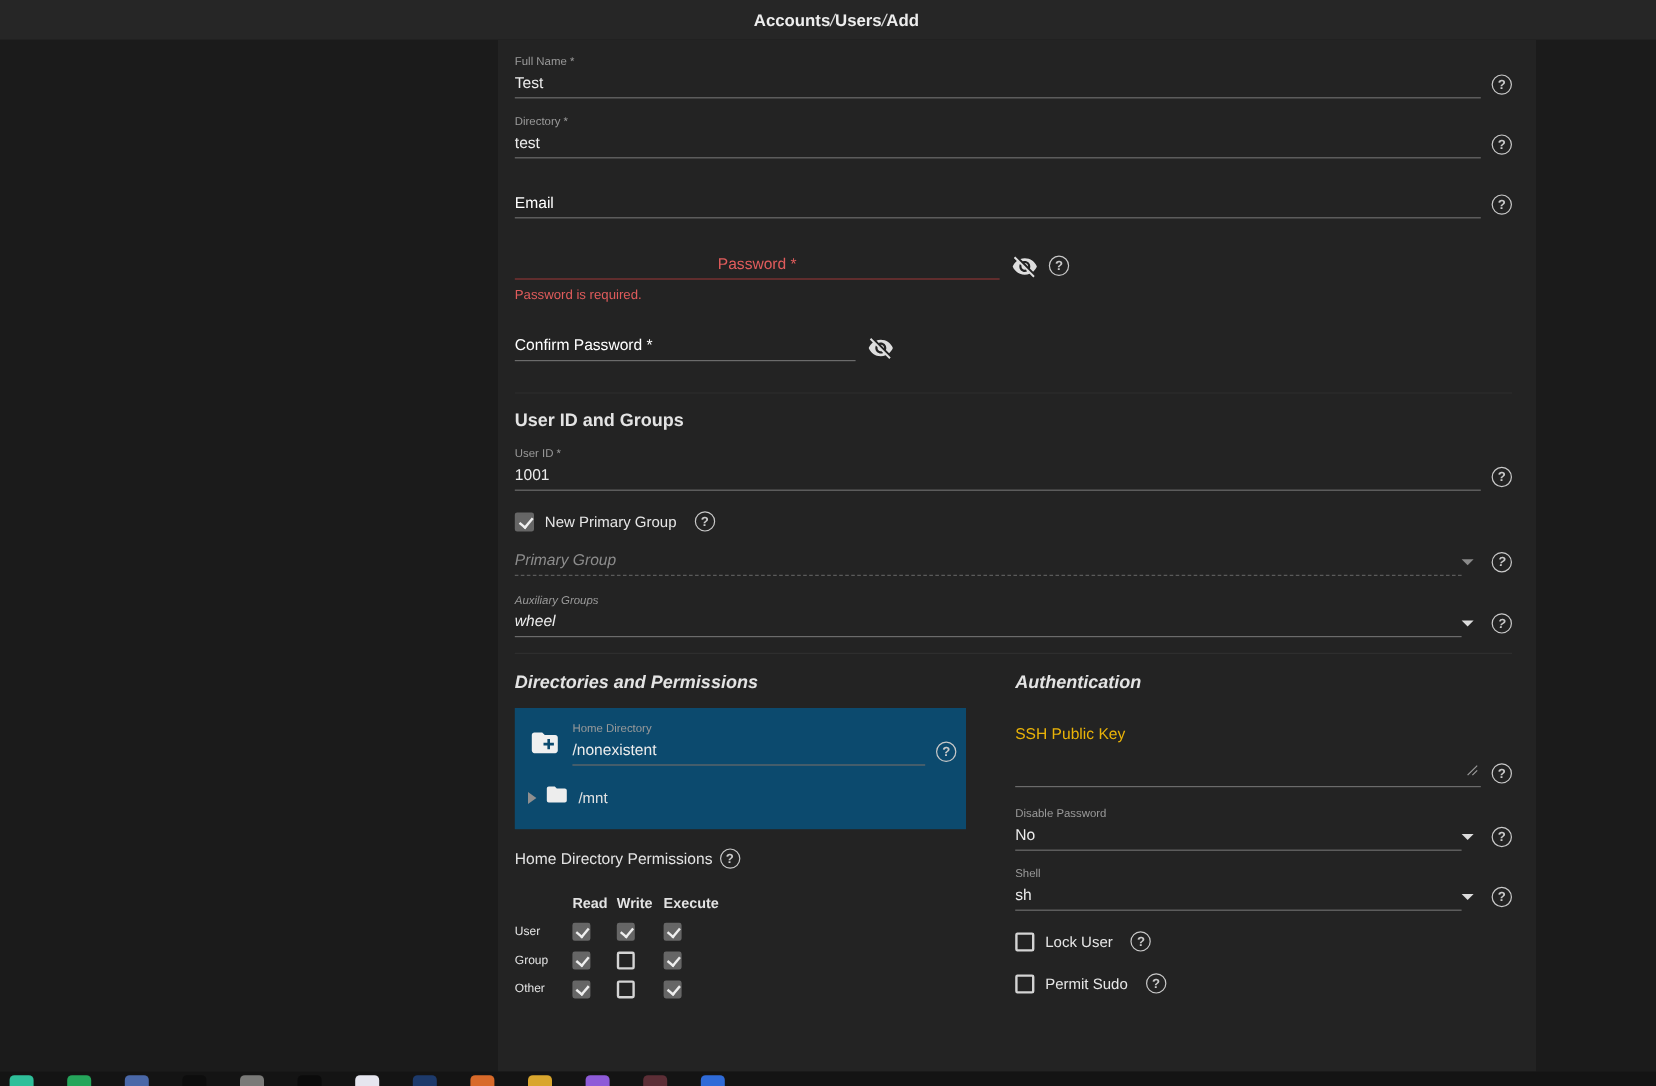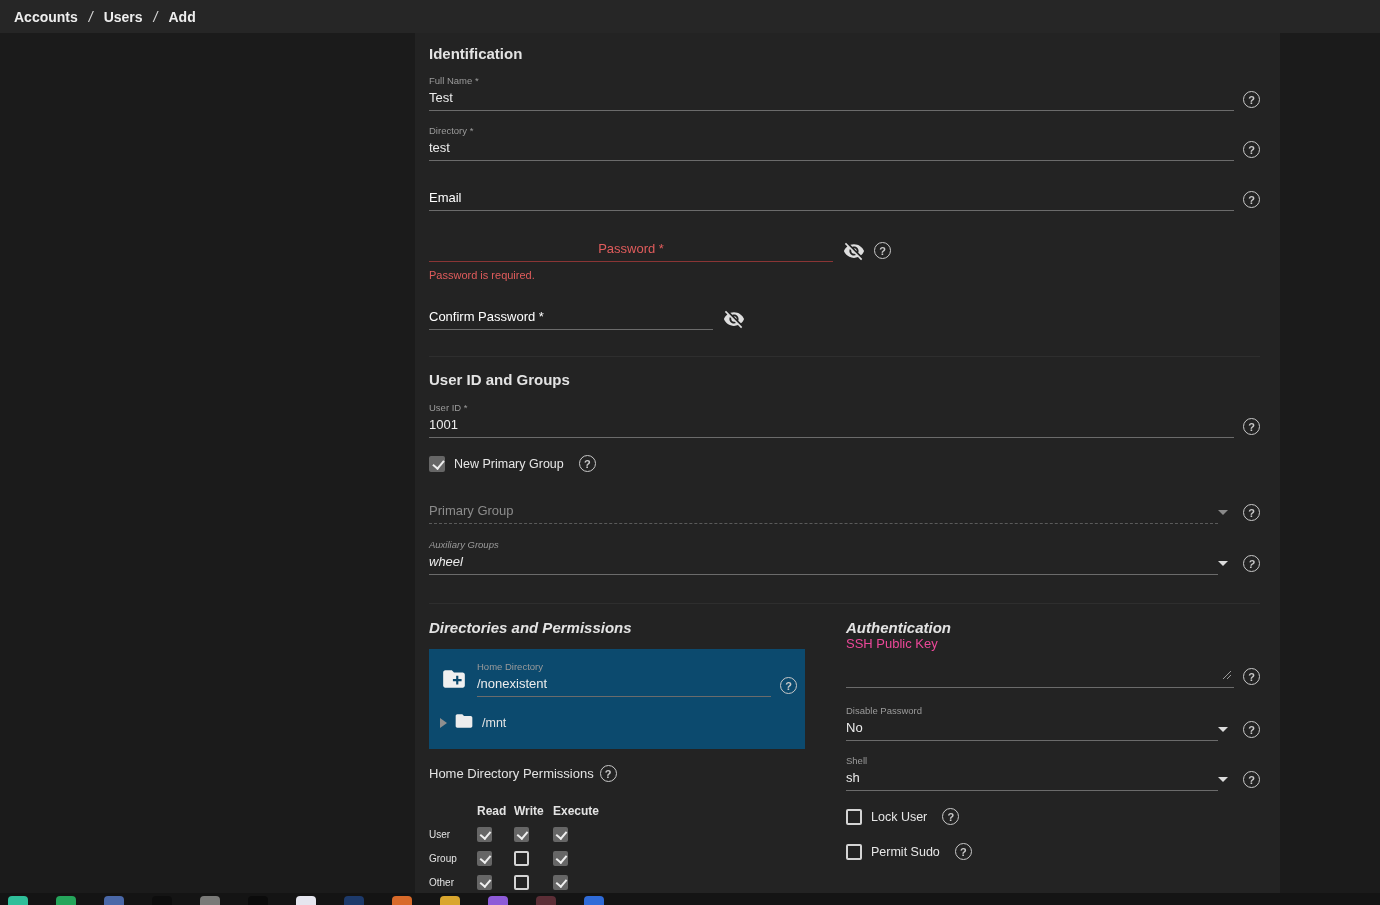--- a/index.html
+++ b/index.html
@@ -7,22 +7,22 @@
   body {
     background:#1b1b1b;
     font-family:"Liberation Sans", sans-serif;
     color:#e8e8e8;
     position:relative;
   }
   
   .topbar {
     position:absolute; top:0; left:0; width:100%; height:33px;
     background:#262626; display:flex; align-items:center;
-    padding-left:14px; gap:11px;
-    font-size:14px; font-weight:700; color:#ededed;
+    padding-left:14px; 
+    font-size:14px; font-weight:700; color:#ededed;justify-content:center;
   }
   .crumb { cursor:pointer; }
   .crumb-sep { font-weight:400; color:#d8d8d8; font-style:italic; }
   
   .panel {
     position:absolute; left:415px; top:33px; width:865px; height:860px;
     background:#232323;
   }
   .content { padding:0 20px 0 14px; }
   .section-title { font-size:15px; font-weight:700; color:#e3e3e3; }
@@ -94,58 +94,57 @@
   
   .perm-title-row { display:flex; align-items:center; margin-top:16px; }
   .perm-title { font-size:13px; color:#e3e3e3; }
   .perm-grid { display:grid; grid-template-columns:48px 37px 39px 52px; row-gap:9px; margin-top:22px; align-items:center; }
   .perm-head { font-size:12px; color:#e3e3e3; font-weight:700; }
   .perm-rowlabel { font-size:10px; color:#e3e3e3; }
   .pcb { width:15px; height:15px; }
   .pcb.checked::after { left:3px; top:0px; width:5px; height:8px; }
 
   
-  .ssh-label { font-size:13px; color:#ec4899; }
+  .ssh-label { font-size:13px; color:#eab308; margin-top:27px; }
   .ssh-row { display:flex; align-items:flex-end; margin-top:2px; }
   .ssh-area {
     flex:1; height:35px; border-bottom:1px solid #6b6b6b; position:relative; cursor:text;
   }
   .resize-handle { position:absolute; right:2px; bottom:3px; cursor:nwse-resize; }
 
   
   .dock {
     position:absolute; left:0; bottom:0; width:100%; height:12px;
     background:#141414; overflow:hidden; display:flex; gap:28px; padding-left:8px;
   }
   .dock-icon { width:20px; height:20px; border-radius:4px; margin-top:3px; flex:none; cursor:pointer; }
 
   
   .mt12{margin-top:12px;} .mt13{margin-top:13px;} .mt14{margin-top:14px;}
   .mt15{margin-top:15px;font-style:italic;} .mt17{margin-top:17px;} .mt25{margin-top:25px;}
-  .mt26{margin-top:26px;} .mt27{margin-top:27px;} .mt28{margin-top:28px;}
+  .mt26{margin-top:26px;} .mt27{margin-top:27px;} .mt28{margin-top:13px;font-style:italic;}
   .cbgap { margin-top:17px; }
   .cbspace { margin-top:18px; }
   .w404 { flex:0 0 404px;text-align:center; }
   .w284 { flex:0 0 284px; }
 </style>
 </head>
 <body>
 
 <div class="topbar">
   <span class="crumb">Accounts</span>
   <span class="crumb-sep">/</span>
   <span class="crumb">Users</span>
   <span class="crumb-sep">/</span>
   <span class="crumb">Add</span>
 </div>
 
 <div class="panel">
   <div class="content">
 
-    <div class="section-title mt12">Identification</div>
 
     <div class="frow mt13">
       <div class="field">
         <div class="flabel">Full Name *</div>
         <div class="fvalue">Test</div>
       </div>
       <span class="help"></span>
     </div>
 
     <div class="frow mt14">

